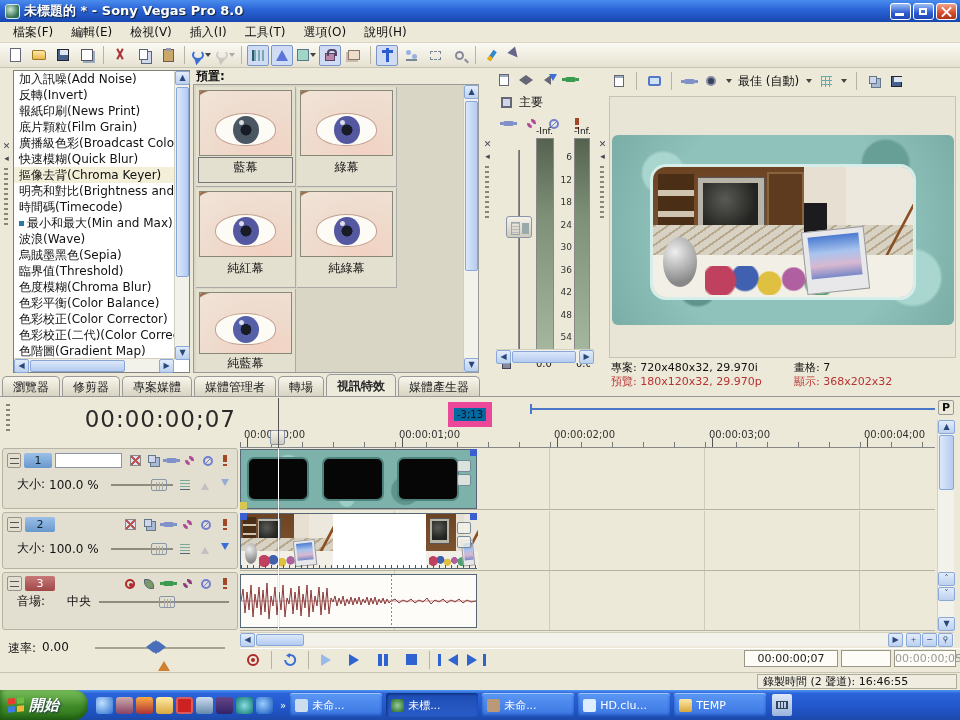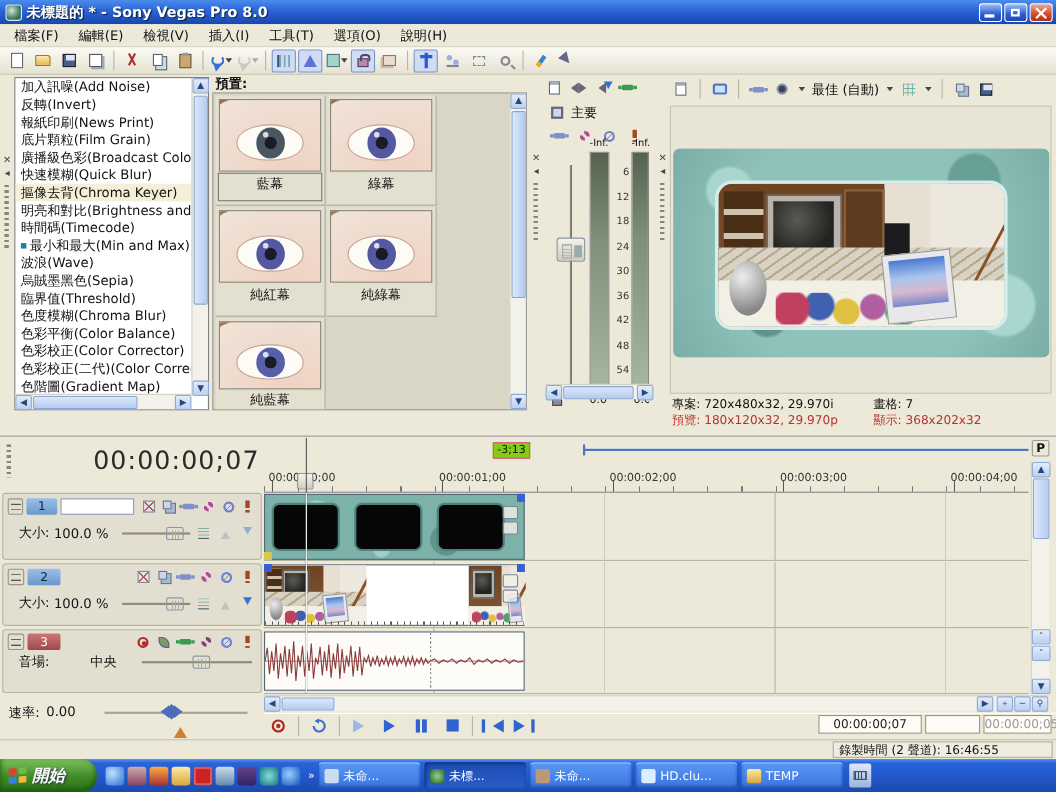--- a/index.html
+++ b/index.html
@@ -169,21 +169,21 @@
   .room .table { position:absolute; left:0; bottom:0; width:100%; height:32%; background:#f2efe6; }
   .room .laptop { position:absolute; right:18%; bottom:4%; width:24%; height:48%; background:#e8e8ea; border:1px solid #999; transform:rotate(-6deg); }
   .room .laptop:after { content:""; position:absolute; left:8%; top:8%; width:84%; height:70%; background:linear-gradient(#4a7ad0,#a8c4ee 40%,#d8b8d0 70%,#7888c8); }
   .room .kettle { position:absolute; left:4%; bottom:8%; width:13%; height:38%; border-radius:50%; background:radial-gradient(circle at 35% 30%,#eee,#888 75%); }
   .room .clutter { position:absolute; left:20%; bottom:2%; width:55%; height:22%;
     background:radial-gradient(circle at 10% 50%,#c04060 12%,transparent 14%),radial-gradient(circle at 28% 40%,#4060b0 12%,transparent 14%),radial-gradient(circle at 45% 60%,#e0c040 14%,transparent 16%),radial-gradient(circle at 62% 45%,#b060a0 12%,transparent 14%),radial-gradient(circle at 80% 55%,#50a070 12%,transparent 14%); }
   .waveclip { background:#fdfcf8; }
   .ruler-ticks { position:absolute; bottom:0; left:0; right:0; height:5px; background:repeating-linear-gradient(90deg,#777 0 1px,transparent 1px 31px); }
   .ruler-major { position:absolute; bottom:0; left:0; right:0; height:10px; background:repeating-linear-gradient(90deg,#555 0 1px,transparent 1px 155px); }
   .rlabel { position:absolute; top:1px; font-size:10px; color:#333; white-space:nowrap; }
-  .tooltipbox { background:#84cc16; border:1px solid #ec4899; font-size:10px; padding:0 3px; line-height:13px; }
+  .tooltipbox { background:#0369a1; border:6px solid #ec4899; font-size:10px; padding:0 3px; line-height:13px; }
 
   
   .tpbtn { width:26px; height:18px; display:flex; align-items:center; justify-content:center; border:1px solid transparent; border-radius:2px; }
   .tri-r { width:0; height:0; border:6px solid transparent; border-left:10px solid #2f63d0; margin-left:4px; }
   .tri-r.outline { border-left-color:#9ab8e8; }
   .pausebars { width:10px; height:12px; background:linear-gradient(90deg,#2f63d0 0 4px,transparent 4px 6px,#2f63d0 6px); }
   .stopsq { width:11px; height:11px; background:#2f63d0; }
   .barleft { width:3px; height:12px; background:#2f63d0; }
   .tcbox { position:absolute; height:17px; background:#fdfcf6; border:1px solid #9a9688; font-size:11px; line-height:15px; text-align:center; color:#222; }
 
@@ -533,20 +533,29 @@
           </div>
         </div>
       </div>
     </div>
     <div class="abs" style="left:2px;top:292px;font-size:11px;">專案: 720x480x32, 29.970i</div>
     <div class="abs" style="left:185px;top:292px;font-size:11px;">畫格: 7</div>
     <div class="abs" style="left:2px;top:306px;font-size:11px;color:#b83232;">預覽: 180x120x32, 29.970p</div>
     <div class="abs" style="left:185px;top:306px;font-size:11px;color:#b83232;">顯示: 368x202x32</div>
   </div>
 
+  <div class="abs" style="left:2px;top:374px;width:958px;height:22px;display:flex;align-items:flex-end;">
+    <div class="tab">瀏覽器</div>
+    <div class="tab">修剪器</div>
+    <div class="tab">專案媒體</div>
+    <div class="tab">媒體管理者</div>
+    <div class="tab">轉場</div>
+    <div class="tab active">視訊特效</div>
+    <div class="tab">媒體產生器</div>
+  </div>
 
   <div class="abs tl-bg"></div>
 
   <div class="abs gripdots" style="left:6px;top:404px;height:30px;"></div>
   <div class="abs bigtime" style="left:28px;top:406px;width:208px;">00:00:00;07</div>
 
   <div class="trackhdr" style="top:448px;height:61px;">
     <div style="display:flex;align-items:center;gap:3px;padding:4px 4px 0 4px;">
       <span class="collapsebtn"></span>
       <span class="numbox blue">1</span>
@@ -650,21 +659,21 @@
       <span class="mi">
           <span class="i-gear dk"></span>
         </span>
       <span class="mi">
           <span class="i-no"></span>
         </span>
       <span class="mi">
           <span class="i-excl"></span>
         </span>
     </div>
-    <div style="display:flex;align-items:center;gap:19px;padding:2px 4px 0 14px;">
+    <div style="display:flex;align-items:center;gap:4px;padding:2px 4px 0 14px;">
       <span>音場:</span>
       <span style="width:42px;text-align:right;">中央</span>
       <span class="hslider" style="flex:1;margin:0 4px;">
           <span class="line"></span>
           <span class="thumb" style="left:46%;"></span>
         </span>
     </div>
   </div>
 
   <div class="abs" style="left:8px;top:640px;display:flex;gap:6px;">

